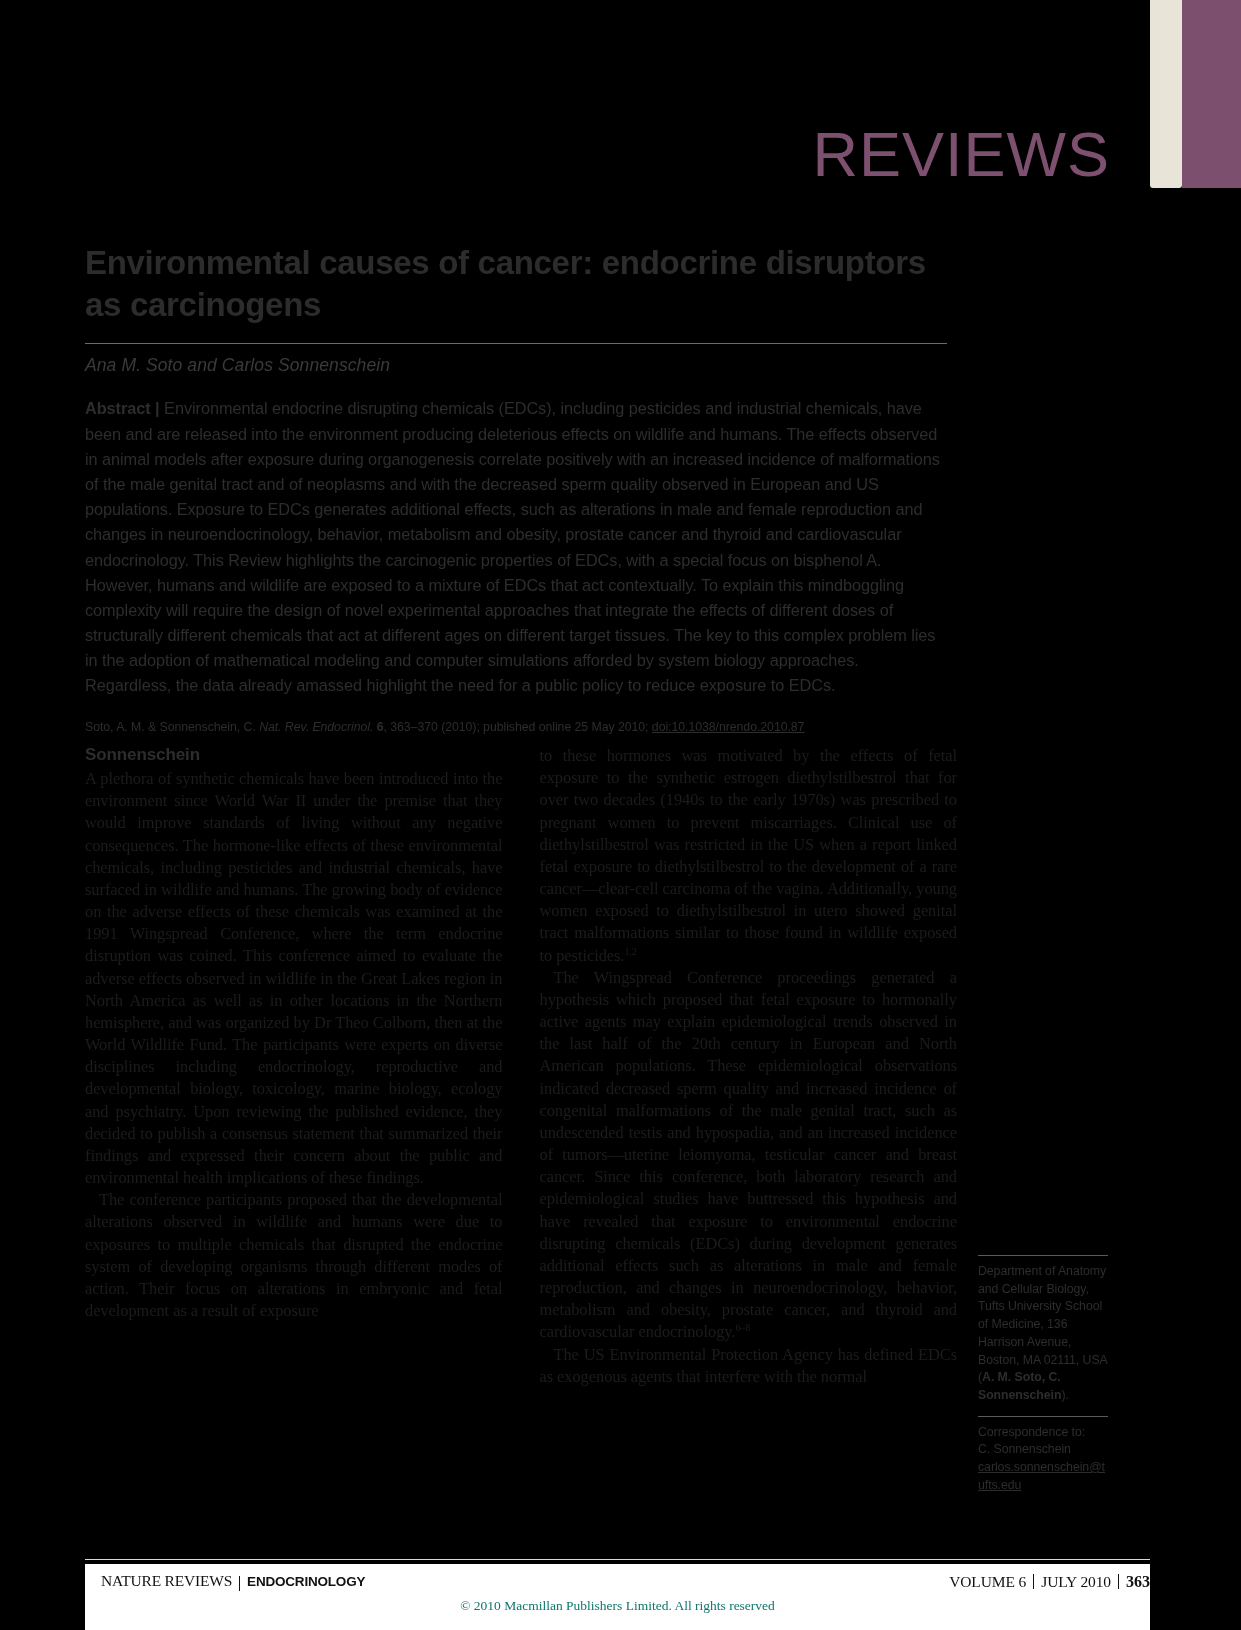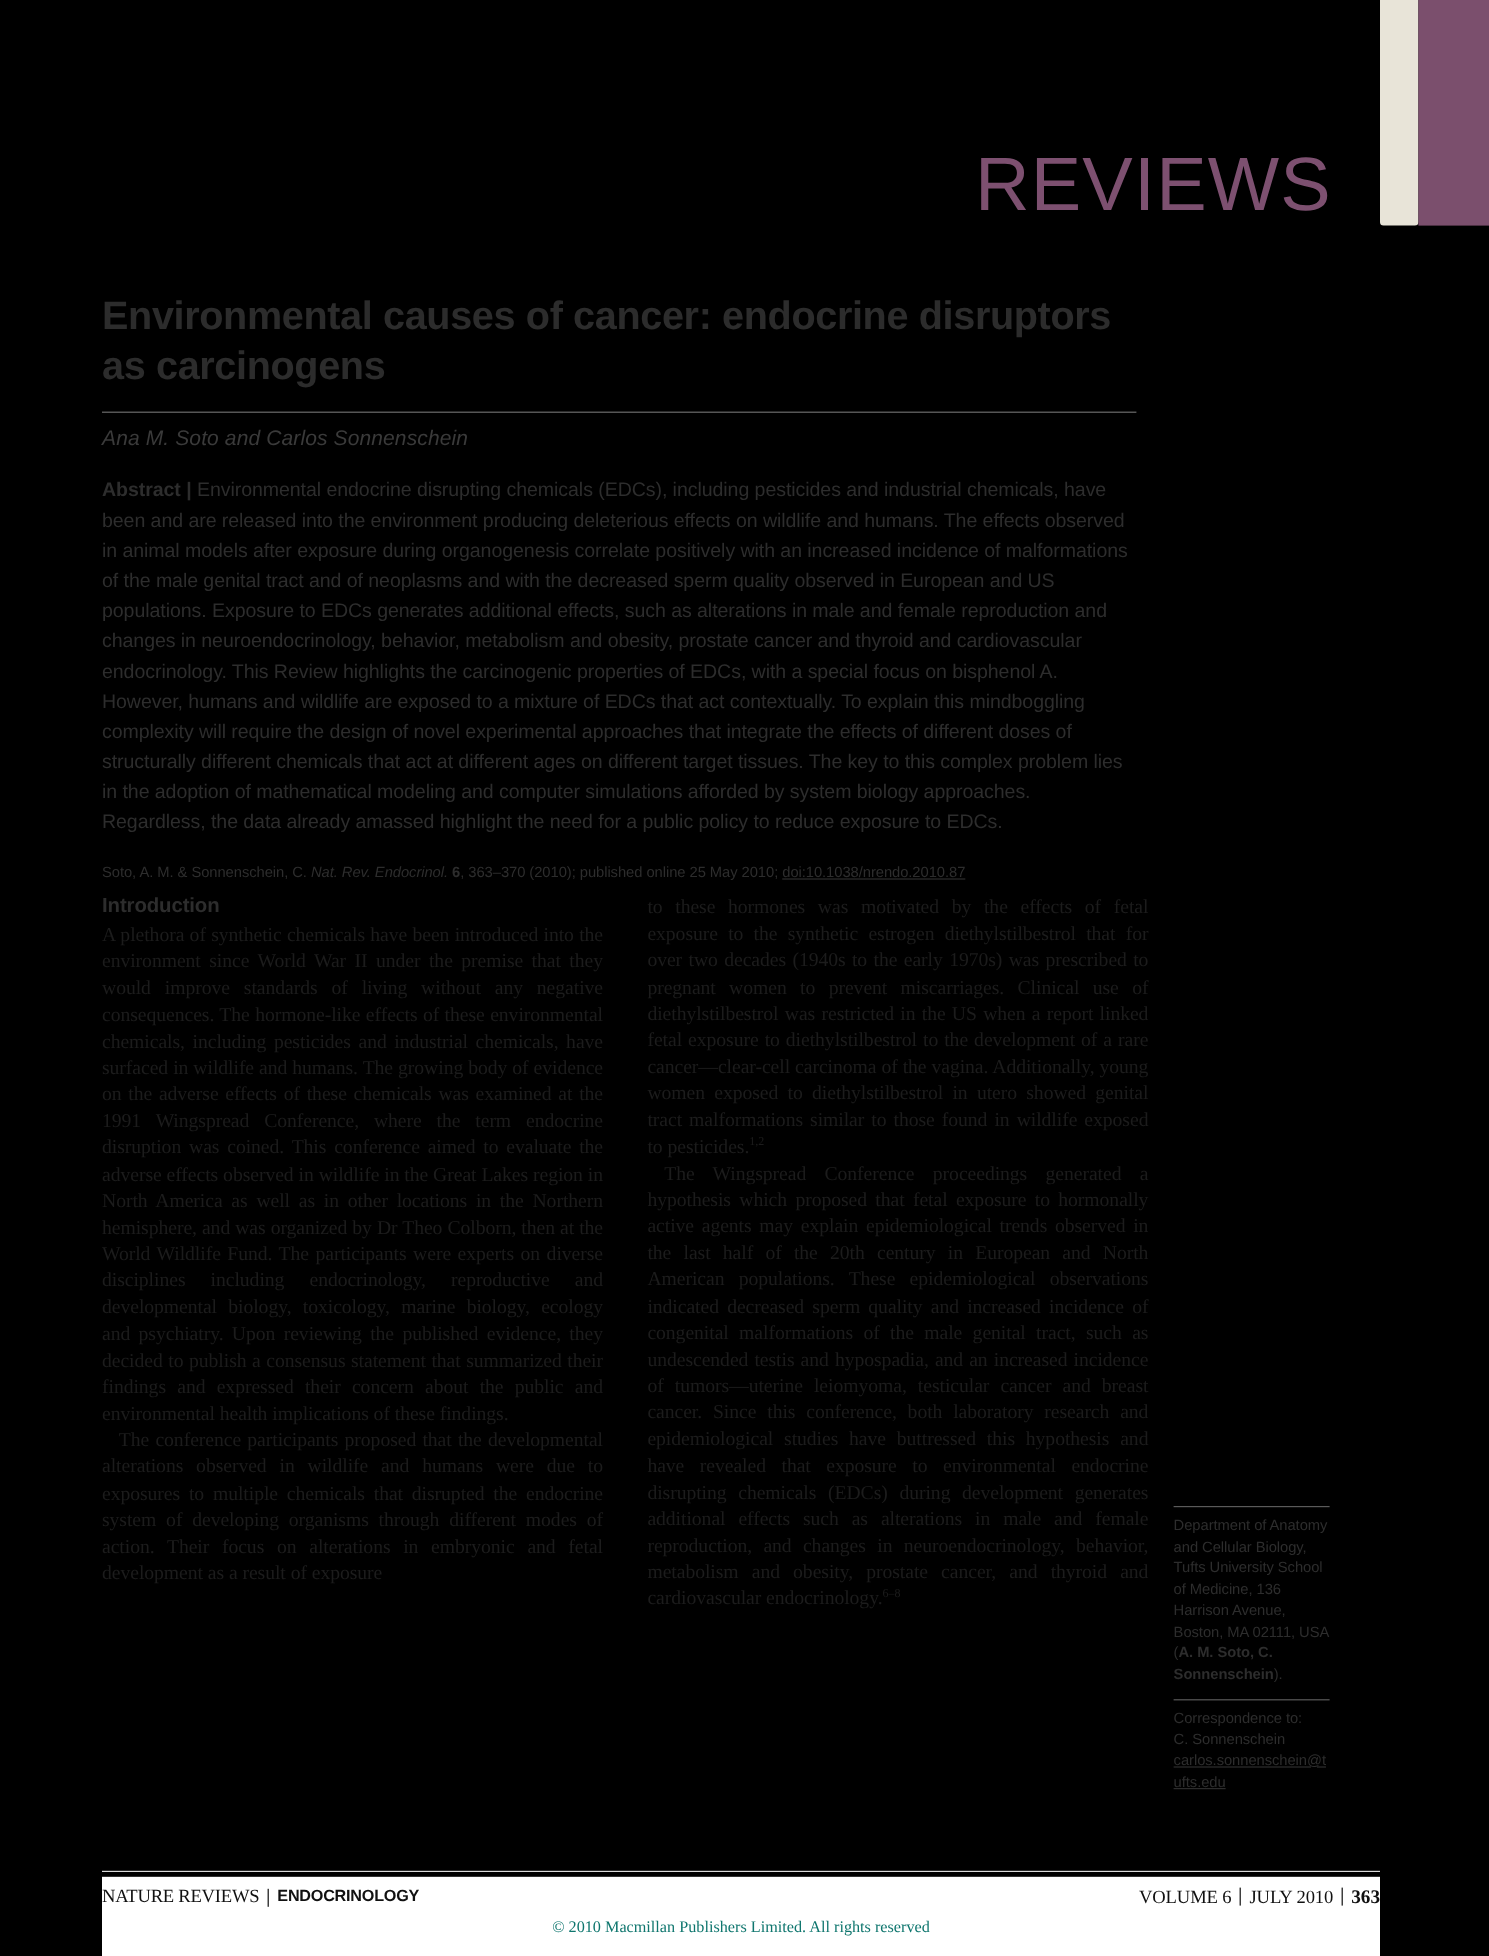--- a/index.html
+++ b/index.html
@@ -217,21 +217,21 @@
     position: relative;
     height: 30px;
     display: flex;
     align-items: center;
     justify-content: space-between;
     font-family: "Liberation Serif", serif;
     font-size: 15.5px;
     color: #111;
     padding-top: 4px;
   }
-  .footer-left { display: flex; align-items: flex-start; }
+  .footer-left { display: flex; align-items: center; padding-left: 16px; }
   .footer-journal { letter-spacing: -0.2px; }
   .footer-sep {
     display: inline-block;
     width: 1px;
     height: 15px;
     background: #111;
     margin: 0 7px;
     position: relative;
     top: 2px;
   }
@@ -281,27 +281,28 @@
       <span class="lead">Abstract | </span><span>Environmental endocrine disrupting chemicals (EDCs), including pesticides and industrial chemicals, have been and are released into the environment producing deleterious effects on wildlife and humans. The effects observed in animal models after exposure during organogenesis correlate positively with an increased incidence of malformations of the male genital tract and of neoplasms and with the decreased sperm quality observed in European and US populations. Exposure to EDCs generates additional effects, such as alterations in male and female reproduction and changes in neuroendocrinology, behavior, metabolism and obesity, prostate cancer and thyroid and cardiovascular endocrinology. This Review highlights the carcinogenic properties of EDCs, with a special focus on bisphenol A. However, humans and wildlife are exposed to a mixture of EDCs that act contextually. To explain this mindboggling complexity will require the design of novel experimental approaches that integrate the effects of different doses of structurally different chemicals that act at different ages on different target tissues. The key to this complex problem lies in the adoption of mathematical modeling and computer simulations afforded by system biology approaches. Regardless, the data already amassed highlight the need for a public policy to reduce exposure to EDCs.</span>
     </div>
 
     <div class="citation">
       <span>Soto, A. M. &amp; Sonnenschein, C. </span><i>Nat. Rev. Endocrinol.</i><b> 6</b><span>, 363–370 (2010); published online 25 May 2010; </span><span class="doi">doi:10.1038/nrendo.2010.87</span>
     </div>
   </div>
 
   <div class="columns">
     <div class="col">
-      <h2 class="section-head">Introduction</h2>
+      <h2 class="section-head">Sonnenschein</h2>
       <p class="body-p">A plethora of synthetic chemicals have been introduced into the environment since World War II under the premise that they would improve standards of living without any negative consequences. The hormone-like effects of these environmental chemicals, including pesticides and industrial chemicals, have surfaced in wildlife and humans. The growing body of evidence on the adverse effects of these chemicals was examined at the 1991 Wingspread Conference, where the term endocrine disruption was coined. This conference aimed to evaluate the adverse effects observed in wildlife in the Great Lakes region in North America as well as in other locations in the Northern hemisphere, and was organized by Dr Theo Colborn, then at the World Wildlife Fund. The participants were experts on diverse disciplines including endocrinology, reproductive and developmental biology, toxicology, marine biology, ecology and psychiatry. Upon reviewing the published evidence, they decided to publish a consensus statement that summarized their findings and expressed their concern about the public and environmental health implications of these findings.</p>
       <p class="body-p">The conference participants proposed that the developmental alterations observed in wildlife and humans were due to exposures to multiple chemicals that disrupted the endocrine system of developing organisms through different modes of action. Their focus on alterations in embryonic and fetal development as a result of exposure</p>
     </div>
     <div class="col">
       <p class="body-p"><span>to these hormones was motivated by the effects of fetal exposure to the synthetic estrogen diethylstilbestrol that for over two decades (1940s to the early 1970s) was prescribed to pregnant women to prevent miscarriages. Clinical use of diethylstilbestrol was restricted in the US when a report linked fetal exposure to diethylstilbestrol to the development of a rare cancer—clear-cell carcinoma of the vagina. Additionally, young women exposed to diethylstilbestrol in utero showed genital tract malformations similar to those found in wildlife exposed to pesticides.</span><sup>1,2</sup></p>
       <p class="body-p"><span>The Wingspread Conference proceedings generated a hypothesis which proposed that fetal exposure to hormonally active agents may explain epidemiological trends observed in the last half of the 20th century in European and North American populations. These epidemiological observations indicated decreased sperm quality and increased incidence of congenital malformations of the male genital tract, such as undescended testis and hypospadia, and an increased incidence of tumors—uterine leiomyoma, testicular cancer and breast cancer. Since this conference, both laboratory research and epidemiological studies have buttressed this hypothesis and have revealed that exposure to environmental endocrine disrupting chemicals (EDCs) during development generates additional effects such as alterations in male and female reproduction, and changes in neuroendocrinology, behavior, metabolism and obesity, prostate cancer, and thyroid and cardiovascular endocrinology.</span><sup>6–8</sup></p>
+      <p class="body-p">The US Environmental Protection Agency has defined EDCs as exogenous agents that interfere with the normal</p>
     </div>
   </div>
 
 
   <div class="sidebar">
     <div class="sidebar-rule"></div>
     <div class="sidebar-block"><span>Department of Anatomy and Cellular Biology, Tufts University School of Medicine, 136 Harrison Avenue, Boston, MA 02111, USA (</span><b>A. M. Soto, C. Sonnenschein</b><span>).</span></div>
     <div class="sidebar-rule"></div>
     <div class="sidebar-block">
       <div>Correspondence to:</div>

